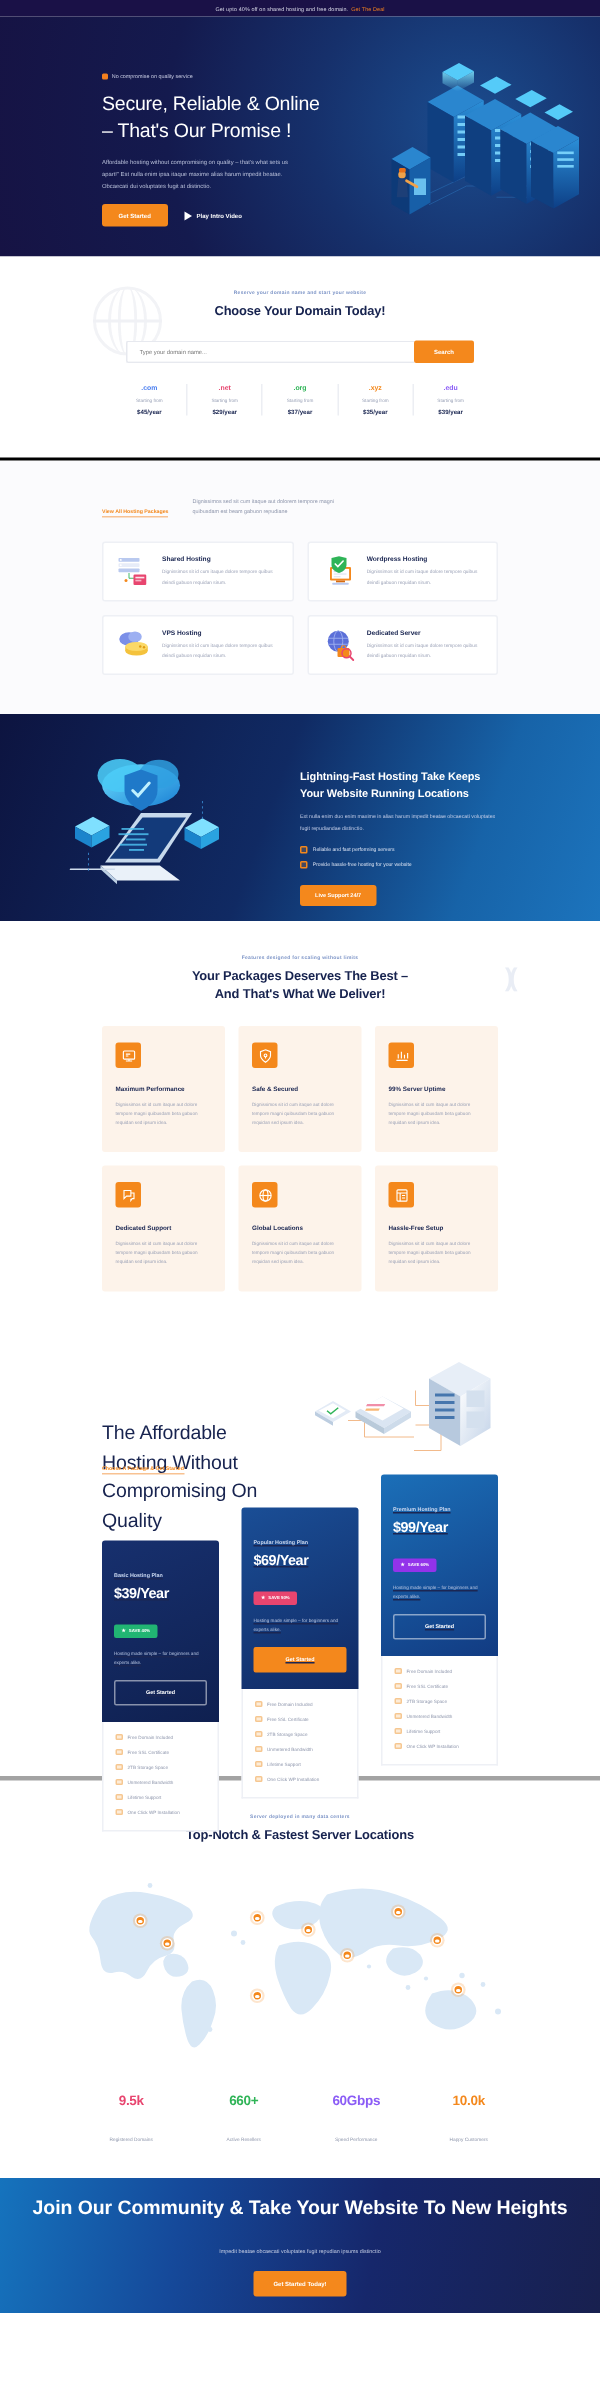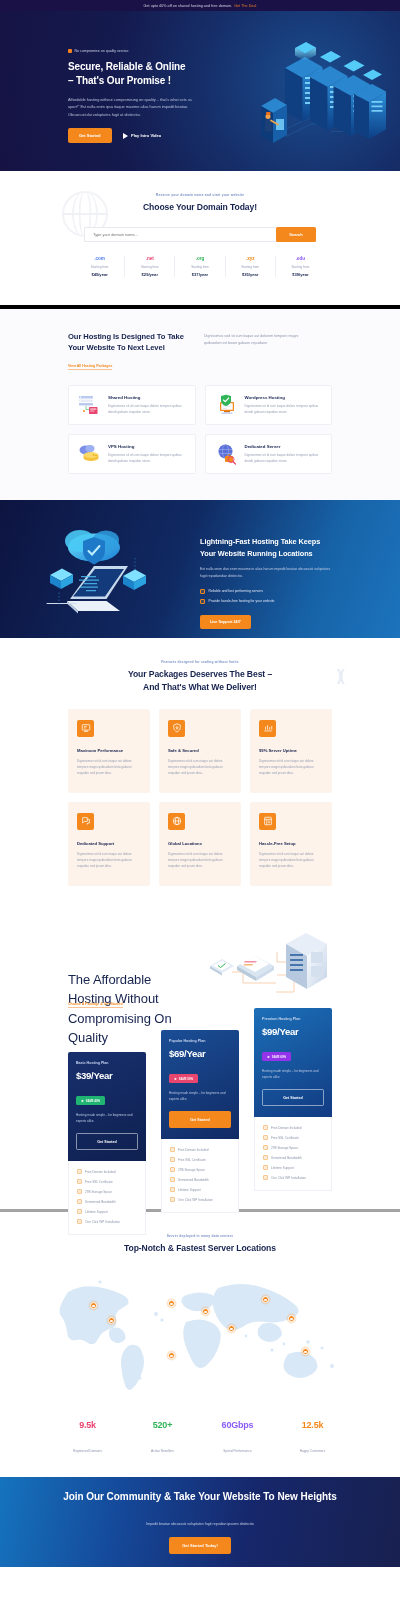--- a/index.html
+++ b/index.html
@@ -40,21 +40,21 @@
   }
   .hero-badge {
     display: flex; align-items: center; gap: 2.5px;
     font-size: 3.6px; color: #c9cde4; margin-bottom: 7px;
   }
   .hero-badge .bdot {
     width: 4px; height: 4px; border-radius: 1px;
     background: #f4801f; display: inline-block; flex: none;
   }
   .hero h1 {
-    font-size: 10px; line-height: 1.38; font-weight: 700;
+    font-size: 13px; line-height: 1.38; font-weight: 400;
     color: #ffffff; letter-spacing: -.15px; margin-bottom: 8px;
   }
   .hero p {
     font-size: 3.9px; line-height: 2.0; color: #b9c0da;
     width: 128px; margin-bottom: 9px;
   }
   .hero-actions { display: flex; align-items: center; gap: 11px; }
   .btn-orange {
     background: #f4881c; color: #fff; border: none;
     font-size: 4px; font-weight: 700;
@@ -78,21 +78,21 @@
   .sec-title {
     font-size: 8.6px; font-weight: 700; color: #17234f;
     text-align: center; letter-spacing: -.1px; line-height: 1.42;
   }
 
   
   .domain {
     position: relative;
     padding: 22px 0 28px;
     background: #ffffff;
-    border-bottom: 4px solid #000000;
+    border-bottom: 2px solid #000000;
   }
   .globe-deco {
     position: absolute; left: 62px; top: 20px;
     width: 46px; height: 46px; border-radius: 50%;
     border: 2.4px solid #f0f1f5; opacity: .85;
   }
   .globe-deco:before, .globe-deco:after {
     content:""; position:absolute; left:50%; top:-2.4px; bottom:-2.4px;
     border-left: 2.2px solid #f0f1f5; border-right: 2.2px solid #f0f1f5;
     width: 22px; transform: translateX(-50%); border-radius: 50%;
@@ -208,21 +208,21 @@
   .pricing-head { width: 264px; margin: 0 auto; position: relative; height: 78px; }
   .pricing-head h2 {
     font-size: 13px; font-weight: 400; line-height: 1.5; color: #17234f;
     width: 122px; position: absolute; left: 0; top: 40px; letter-spacing: -.08px;
   }
   .pricing-head .link-orange { position: absolute; left: 0; top: 64px; }
   .pricing-art { position: absolute; right: -6px; top: 0; width: 145px; height: 78px; }
 
   .plans { width: 264px; margin: 0 auto; position: relative; height: 175px; }
   .plan { position: absolute; width: 78px; border-radius: 2px; }
-  .plan .ptop { padding: 9px 8px 11px; border-radius: 2px 2px 0 0; }
+  .plan .ptop { padding: 21px 8px 11px; border-radius: 2px 2px 0 0; text-decoration: underline; }
   .plan .pname { font-size: 3.6px; font-weight: 700; color: #c8d6ee; margin-bottom: 5px; }
   .plan .pprice { font-size: 9.6px; font-weight: 800; color: #fff; letter-spacing: -.3px; margin-bottom: 7px; }
   .pbadge {
     display: inline-flex; align-items: center; gap: 2px;
     font-size: 2.9px; font-weight: 700; color: #fff;
     padding: 2.5px 5px; border-radius: 1.5px; margin-bottom: 7px;
   }
   .pbadge .star { font-size: 3.2px; }
   .plan .pdesc { font-size: 3.1px; line-height: 1.95; color: #b9c6e2; margin-bottom: 9px; }
   .plan .pbtn {
@@ -256,21 +256,21 @@
   .stat { flex: 1; text-align: center; }
   .stat .num { font-size: 9px; font-weight: 700; letter-spacing: -.2px; margin-bottom: 19px; }
   .stat .lbl { font-size: 3.2px; color: #8d95ab; }
 
   
   .cta {
     height: 90px;
     background: linear-gradient(100deg, #1573bd 0%, #15499a 30%, #16276b 62%, #18204f 100%);
     display: flex; flex-direction: column; align-items: center; justify-content: center;
   }
-  .cta h2 { font-size: 10px; font-weight: 700; color: #fff; margin-bottom: 20px; letter-spacing: -.05px; }
+  .cta h2 { font-size: 13px; font-weight: 700; color: #fff; margin-bottom: 20px; letter-spacing: -.05px; }
   .cta p { font-size: 3.6px; color: #c4cde4; margin-bottom: 11px; }
   .cta .btn-orange { padding: 6px 13px; font-size: 4px; }
 </style>
 </head>
 <body>
 
 <div class="topbar">
   <span>Get upto 40% off on shared hosting and free domain.</span>
   <a class="deal-link">Get The Deal</a>
 </div>
@@ -421,21 +421,20 @@
       <div class="ext" style="color:#8b5cf6">.edu</div>
       <div class="from">Starting from</div>
       <div class="price">$39/year</div>
     </div>
   </div>
 </section>
 
 <section class="hosting">
   <div class="hosting-head">
     <div>
-      <h2>Our Hosting Is Designed To Take Your Website To Next Level</h2>
       <a class="link-orange">View All Hosting Packages</a>
     </div>
     <div class="lead">Dignissimos sed sit cum itaque aut dolorem tempore magni quibusdam est beam gabuon repudiane</div>
   </div>
   <div class="card-grid">
     <div class="h-card">
       <div class="h-ico">
         <svg viewBox="0 0 48 44" width="24" height="22">
           <rect x="4" y="4" width="28" height="5" rx="1" fill="#b9c9ef"></rect>
           <rect x="4" y="11" width="28" height="5" rx="1" fill="#e7ecf8"></rect>
@@ -888,29 +887,29 @@
       </div>
   </div>
 </section>
 
 <div class="stats">
   <div class="stat">
     <div class="num" style="color:#e8456f">9.5k</div>
     <div class="lbl">Registered Domains</div>
   </div>
   <div class="stat">
-    <div class="num" style="color:#2fb457">520+</div>
+    <div class="num" style="color:#2fb457">660+</div>
     <div class="lbl">Active Resellers</div>
   </div>
   <div class="stat">
     <div class="num" style="color:#8b5cf6">60Gbps</div>
     <div class="lbl">Speed Performance</div>
   </div>
   <div class="stat">
-    <div class="num" style="color:#f4881c">12.5k</div>
+    <div class="num" style="color:#f4881c">10.0k</div>
     <div class="lbl">Happy Customers</div>
   </div>
 </div>
 
 <section class="cta">
   <h2>Join Our Community &amp; Take Your Website To New Heights</h2>
   <p>Impedit beatae obcaecati voluptates fugit repudian ipsums distinctio</p>
   <button class="btn-orange">Get Started Today!</button>
 </section>
 

